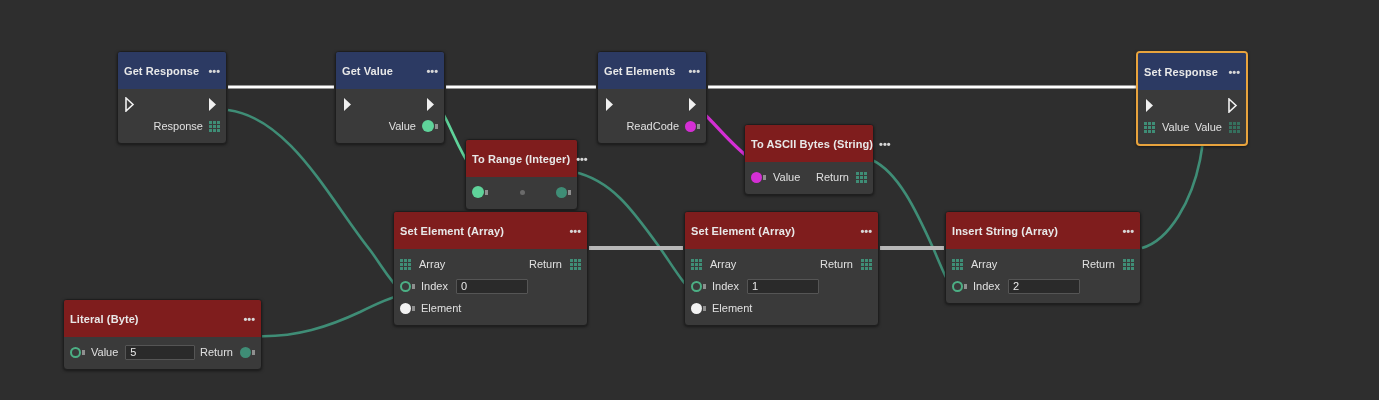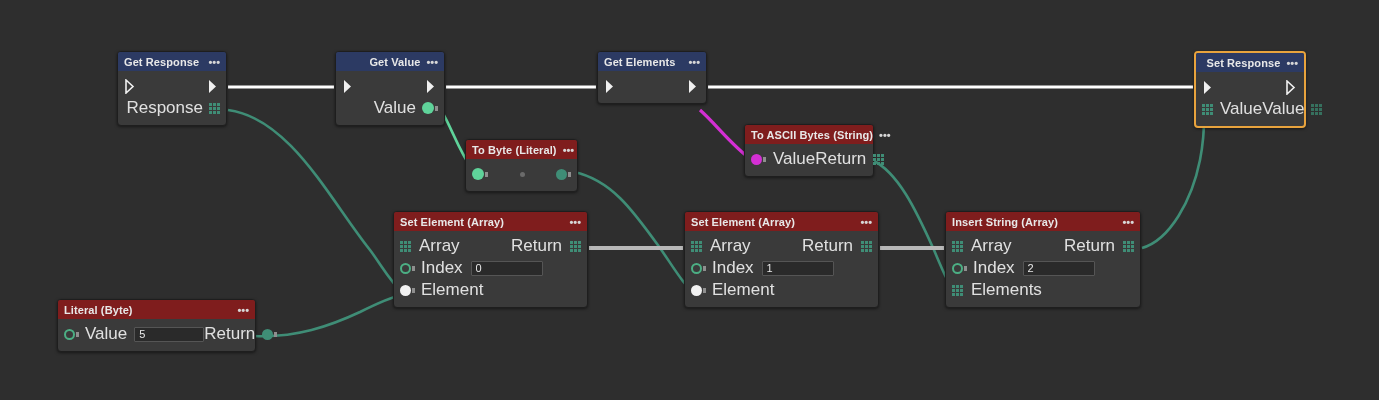--- a/index.html
+++ b/index.html
@@ -26,21 +26,21 @@
     background: #3a3a3a;
     border: 1px solid #1e1e1e;
     border-radius: 4px;
     box-shadow: 0 1px 3px rgba(0,0,0,.5);
     z-index: 5;
   }
   .node.selected {
     border: 2px solid #e8a33d;
   }
   .node-header {
-    height: 19px;
+    height: 37px;
     display: flex;
     align-items: center;
     padding: 0 6px;
     border-radius: 2px 2px 0 0;
     position: relative;
   }
   .node-header .title {
     font-size: 11px;
     font-weight: bold;
     color: #e8e8e8;
@@ -63,21 +63,21 @@
     position: relative;
   }
   .row {
     display: flex;
     align-items: center;
     height: 22px;
     position: relative;
     padding: 0 6px;
   }
   .row .lbl {
-    font-size: 17px;
+    font-size: 11px;
     color: #e0e0e0;
     white-space: nowrap;
   }
   .spacer { flex: 1; }
 
   
   .exec {
     width: 13px; height: 15px;
     position: relative;
   }
@@ -203,21 +203,21 @@
               <i></i>
               <i></i>
               <i></i>
               <i></i>
             </span>
         </span>
       </div>
     </div>
   </div>
 
-  <div class="node" style="left:335px; top:51px; width:110px;text-align:right;">
+  <div class="node" style="left:335px; top:51px; width:110px;">
     <div class="node-header hdr-blue">
       <span class="title">Get Value</span>
       <span class="dots">•••</span>
     </div>
     <div class="node-body">
       <div class="row">
         <span class="exec">
           <svg width="13" height="15" viewBox="0 0 13 15">
               <path d="M2 1 L9 7.5 L2 14 Z" fill="#f0f0f0"></path>
             </svg>
@@ -252,24 +252,32 @@
               <path d="M2 1 L9 7.5 L2 14 Z" fill="#f0f0f0"></path>
             </svg>
         </span>
         <span class="spacer"></span>
         <span class="exec">
           <svg width="13" height="15" viewBox="0 0 13 15">
               <path d="M2 1 L9 7.5 L2 14 Z" fill="#f0f0f0"></path>
             </svg>
         </span>
       </div>
-    </div>
-  </div>
-
-  <div class="node selected" style="left:1194px; top:51px; width:112px;text-align:right;">
+      <div class="row">
+        <span class="spacer"></span>
+        <span class="lbl">ReadCode</span>
+        <span class="port" style="margin-left:6px">
+          <span class="dot-fill-magenta"></span>
+          <span class="nub"></span>
+        </span>
+      </div>
+    </div>
+  </div>
+
+  <div class="node selected" style="left:1136px; top:51px; width:112px;">
     <div class="node-header hdr-blue">
       <span class="title">Set Response</span>
       <span class="dots">•••</span>
     </div>
     <div class="node-body">
       <div class="row">
         <span class="exec">
           <svg width="13" height="15" viewBox="0 0 13 15">
               <path d="M2 1 L9 7.5 L2 14 Z" fill="#f0f0f0"></path>
             </svg>
@@ -310,21 +318,21 @@
               <i></i>
               <i></i>
             </span>
         </span>
       </div>
     </div>
   </div>
 
   <div class="node" style="left:465px; top:139px; width:113px;">
     <div class="node-header hdr-green">
-      <span class="title">To Byte (Literal)</span>
+      <span class="title">To Range (Integer)</span>
       <span class="dots">•••</span>
     </div>
     <div class="node-body">
       <div class="row">
         <span class="port">
           <span class="dot-fill-green"></span>
           <span class="nub"></span>
         </span>
         <span class="spacer"></span>
         <span class="dot-tiny"></span>
@@ -516,40 +524,24 @@
         </span>
       </div>
       <div class="row">
         <span class="port">
           <span class="dot-ring"></span>
           <span class="nub"></span>
         </span>
         <span class="lbl" style="margin-left:6px">Index</span>
         <input class="field" style="margin-left: 8px; width: 72px;" value="2">
       </div>
-      <div class="row">
-        <span class="port">
-          <span class="grid-icon">
-              <i></i>
-              <i></i>
-              <i></i>
-              <i></i>
-              <i></i>
-              <i></i>
-              <i></i>
-              <i></i>
-              <i></i>
-            </span>
-        </span>
-        <span class="lbl" style="margin-left:8px">Elements</span>
-      </div>
-    </div>
-  </div>
-
-  <div class="node" style="left:57px; top:299px; width:199px;">
+    </div>
+  </div>
+
+  <div class="node" style="left:63px; top:299px; width:199px;">
     <div class="node-header hdr-green">
       <span class="title">Literal (Byte)</span>
       <span class="dots">•••</span>
     </div>
     <div class="node-body">
       <div class="row">
         <span class="port">
           <span class="dot-ring"></span>
           <span class="nub"></span>
         </span>

